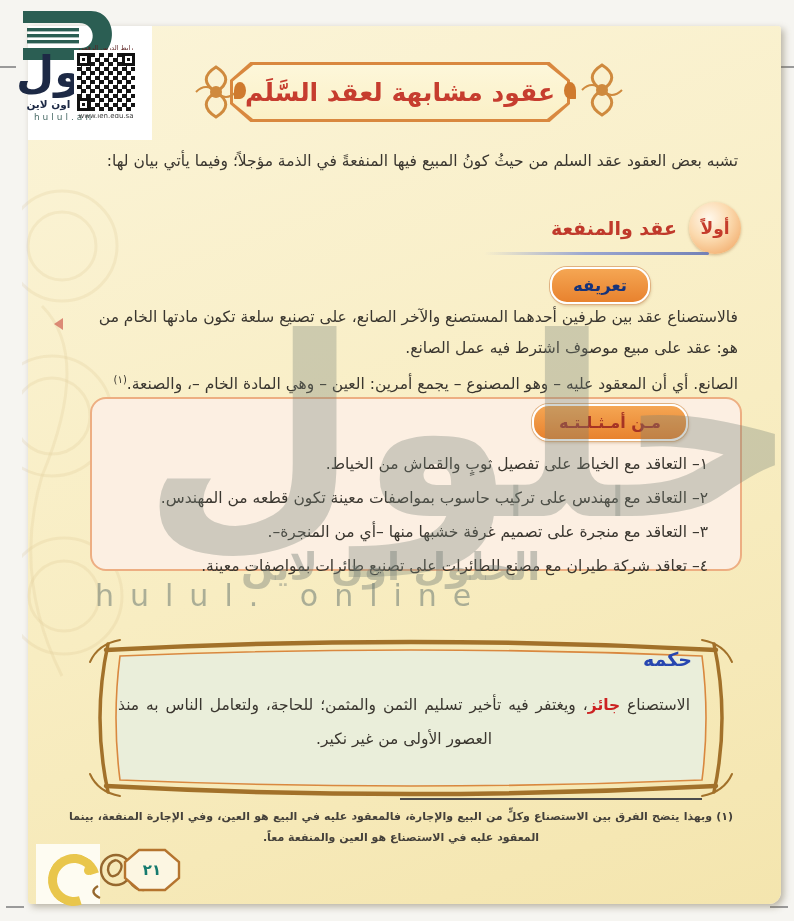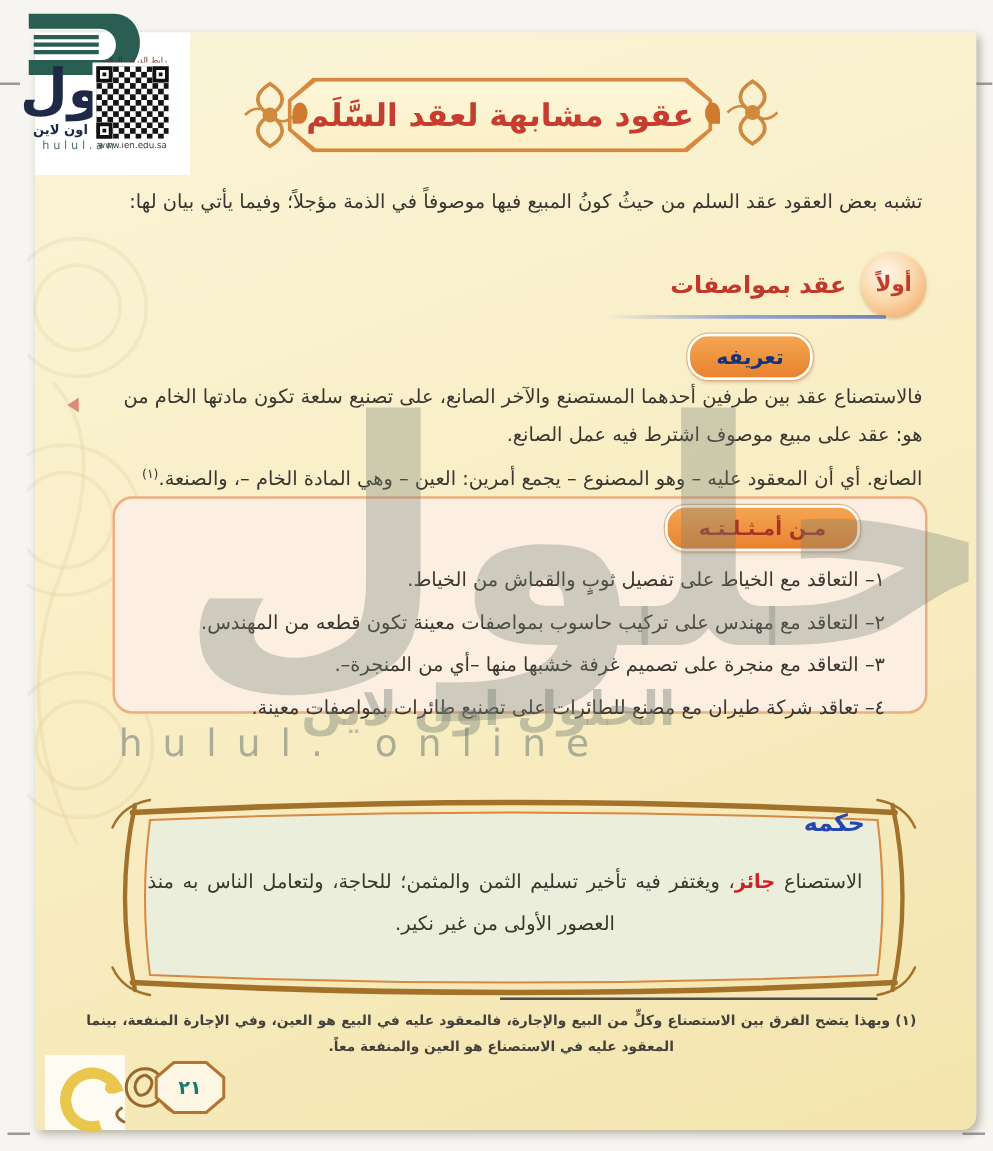--- a/index.html
+++ b/index.html
@@ -198,25 +198,25 @@
     <g fill="none" stroke="#cf8a3e" stroke-width="3">
       <path d="M30 7 C17 15 17 24 30 32 C43 24 43 15 30 7 Z"></path>
       <path d="M30 57 C17 49 17 40 30 32 C43 40 43 49 30 57 Z"></path>
       <path d="M10 32 Q20 22 30 32 Q40 42 50 32" stroke-width="2"></path>
     </g>
     <circle cx="30" cy="32" r="6" fill="#cf8a3e"></circle>
   </svg>
   <div class="orn-blob" style="left:206px;top:56px;"></div>
   <div class="orn-blob" style="left:536px;top:56px;transform:scaleX(-1);"></div>
 
-  <div class="intro">تشبه بعض العقود عقد السلم من حيثُ كونُ المبيع فيها موصوفاً في الذمة مؤجلاً؛ وفيما يأتي بيان لها:</div>
+  <div class="intro">تشبه بعض العقود عقد السلم من حيثُ كونُ المبيع فيها المنفعةً في الذمة مؤجلاً؛ وفيما يأتي بيان لها:</div>
 
   <div class="sec1">
     <div class="sec1-circle">أولاً</div>
-    <div class="sec1-title">عقد بمواصفات</div>
+    <div class="sec1-title">عقد والمنفعة</div>
   </div>
   <div class="sec1-line"></div>
 
   <div class="pill pill-def">تعريفه</div>
   <div class="definition">
     <div class="def-line">فالاستصناع عقد بين طرفين أحدهما المستصنع والآخر الصانع، على تصنيع سلعة تكون مادتها الخام من</div>
     <div class="def-line">هو: عقد على مبيع موصوف اشترط فيه عمل الصانع.</div>
     <div class="def-line"><span>الصانع. أي أن المعقود عليه – وهو المصنوع – يجمع أمرين: العين – وهي المادة الخام –، والصنعة.</span><sup>(١)</sup></div>
   </div>
   <div class="red-arrow"></div>

